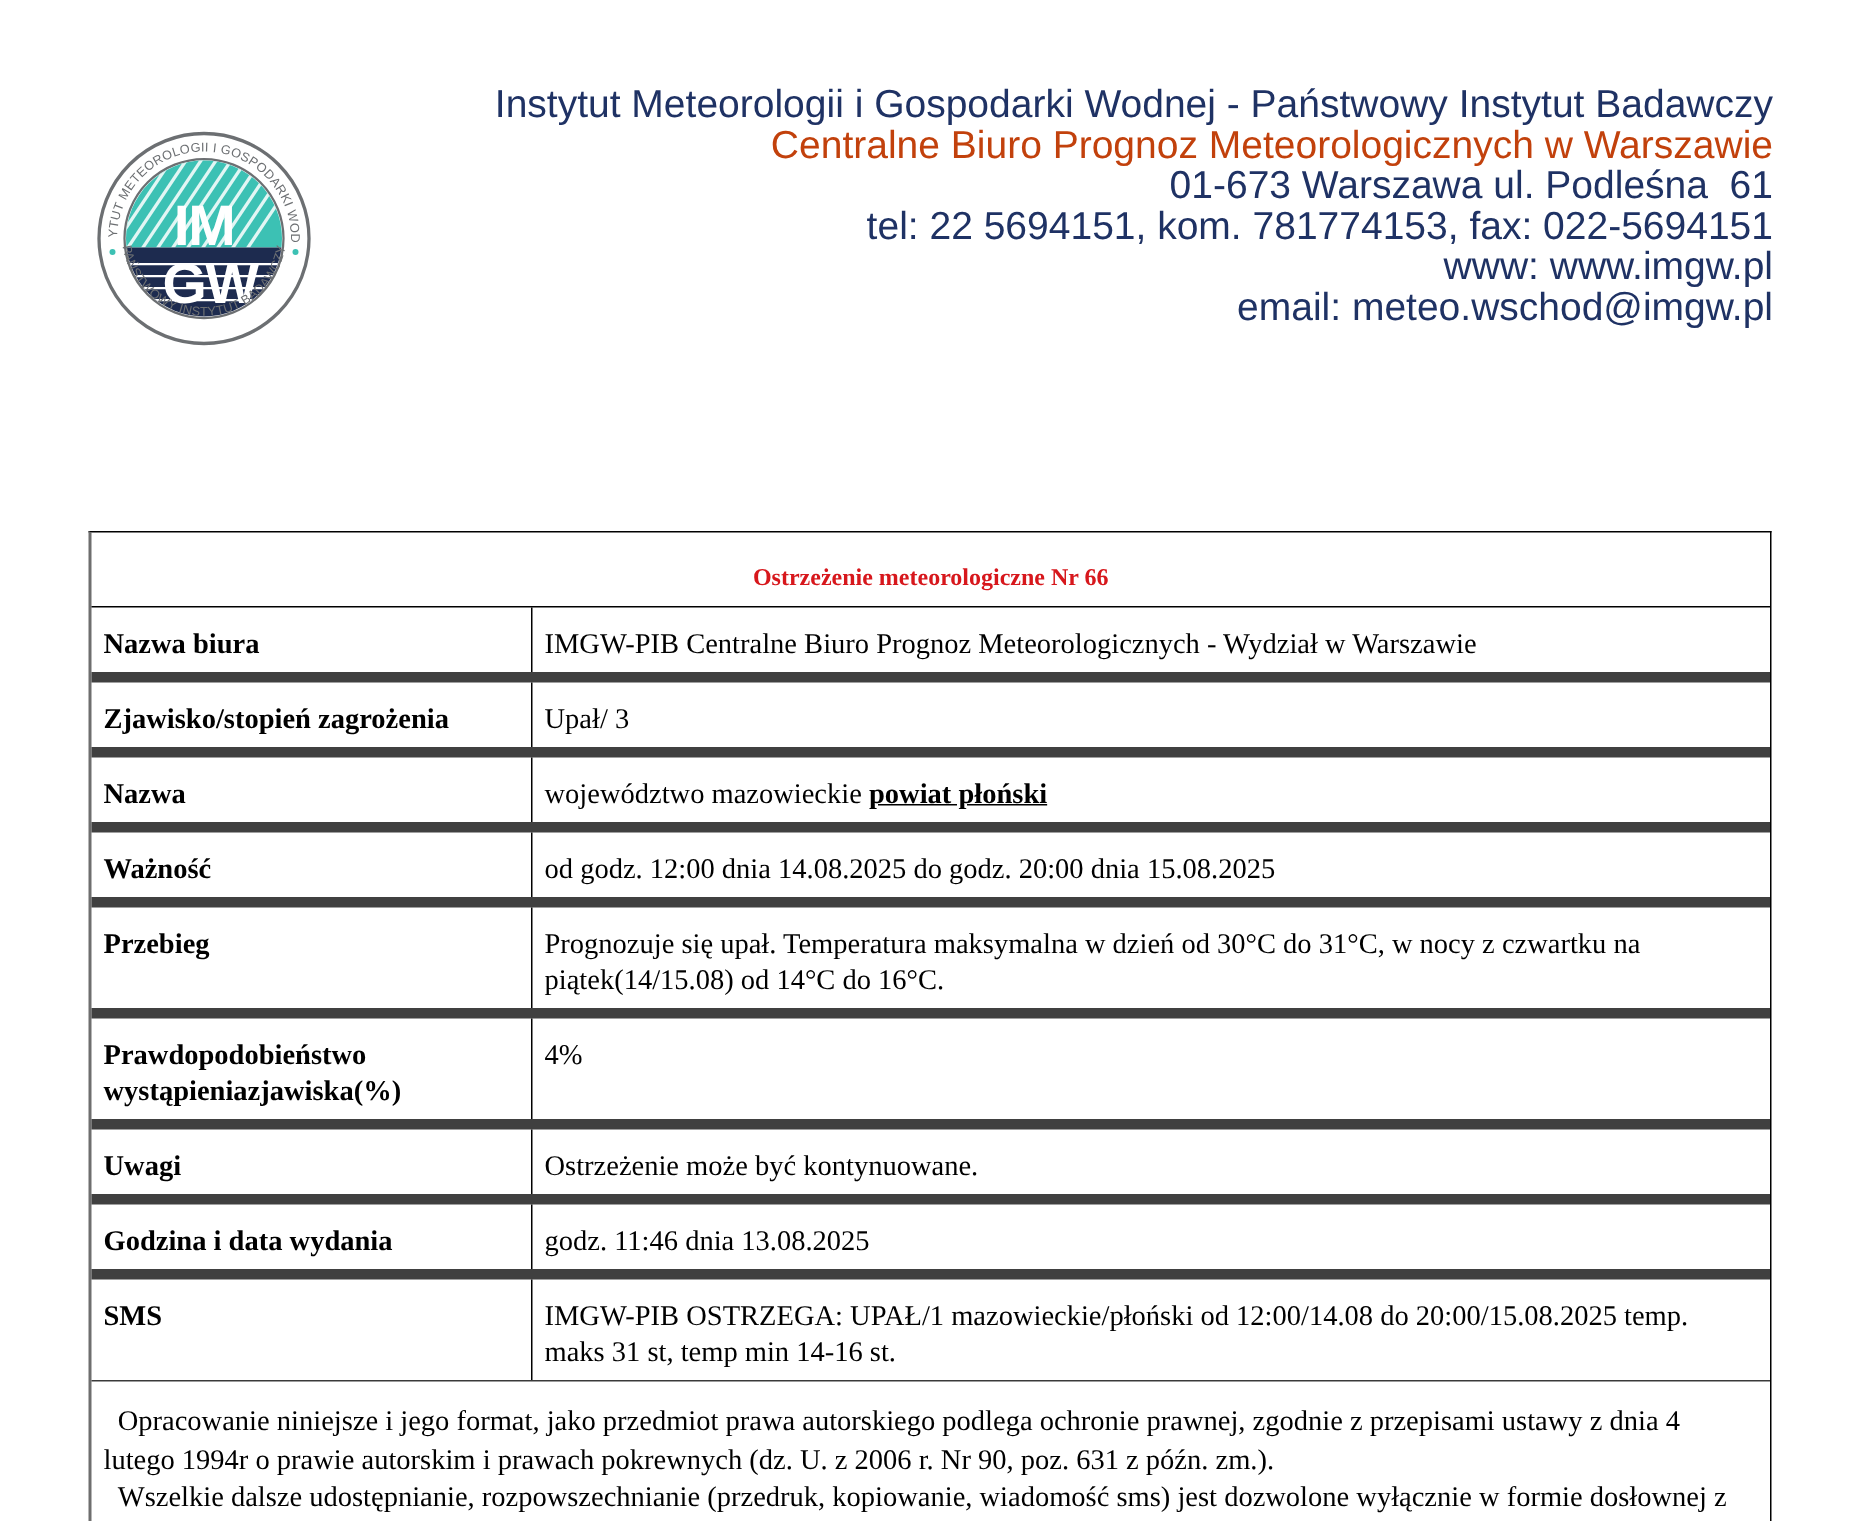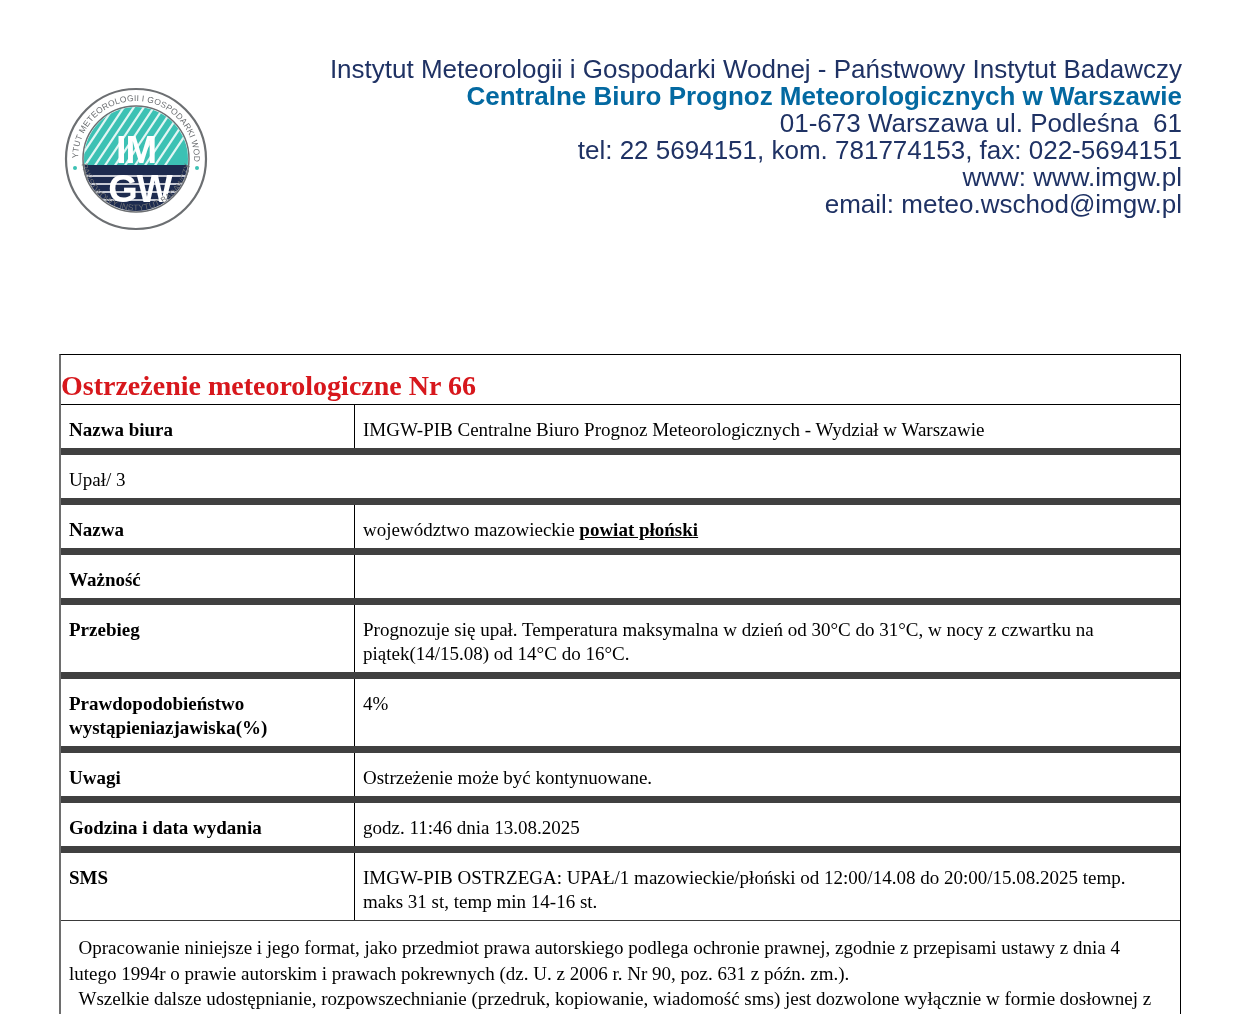--- a/index.html
+++ b/index.html
@@ -27,21 +27,21 @@
       position: absolute;
       right: 58px;
       top: 56px;
       text-align: right;
       font-family: "Liberation Sans", sans-serif;
       font-size: 26px;
       line-height: 27px;
       color: #1f3264;
     }
     .header-info .line { white-space: pre; }
-    .header-info .bold { font-weight: bold; color: #0369a1; }
+    .header-info .bold { font-weight: normal; color: #c2410c; }
 
     
     .warning {
       position: absolute;
       left: 59px;
       top: 354px;
       width: 1122px;
       border: 1px solid #000;
       border-left: 2px solid #6e6e6e;
       border-bottom: 2px solid #6e6e6e;
@@ -49,24 +49,24 @@
     }
     .title-row {
       height: 49px;
       border-bottom: 1px solid #000;
       position: relative;
     }
     .title {
       position: absolute;
       left: 0; right: 0;
       top: 17px;
-      text-align: left;
+      text-align: center;
       color: #d7171c;
       font-weight: bold;
-      font-size: 28px;
+      font-size: 16px;
       line-height: 28px;
     }
     .row {
       display: flex;
       border-bottom: 7px solid #404040;
       font-size: 19px;
       line-height: 24px;
     }
     .row:last-of-type { border-bottom: 1px solid #3a3a3a; }
     .cell-label {
@@ -154,30 +154,32 @@
   <div class="title-row">
     <div class="title">Ostrzeżenie meteorologiczne Nr 66</div>
   </div>
 
   <div class="row" style="height:43px">
     <div class="cell-label">Nazwa biura</div>
     <div class="cell-value">IMGW-PIB Centralne Biuro Prognoz Meteorologicznych - Wydział w Warszawie</div>
   </div>
 
   <div class="row" style="height:43px">
+    <div class="cell-label">Zjawisko/stopień zagrożenia</div>
     <div class="cell-value">Upał/ 3</div>
   </div>
 
   <div class="row" style="height:43px">
     <div class="cell-label">Nazwa</div>
     <div class="cell-value"><span>województwo mazowieckie </span><b>powiat płoński</b></div>
   </div>
 
   <div class="row" style="height:43px">
     <div class="cell-label">Ważność</div>
+    <div class="cell-value">od godz. 12:00 dnia 14.08.2025 do godz. 20:00 dnia 15.08.2025</div>
   </div>
 
   <div class="row" style="height:67px">
     <div class="cell-label">Przebieg</div>
     <div class="cell-value">Prognozuje się upał. Temperatura maksymalna w dzień od 30°C do 31°C, w nocy z czwartku na piątek(14/15.08) od 14°C do 16°C.</div>
   </div>
 
   <div class="row" style="height:67px">
     <div class="cell-label">Prawdopodobieństwo wystąpieniazjawiska(%)</div>
     <div class="cell-value">4%</div>

